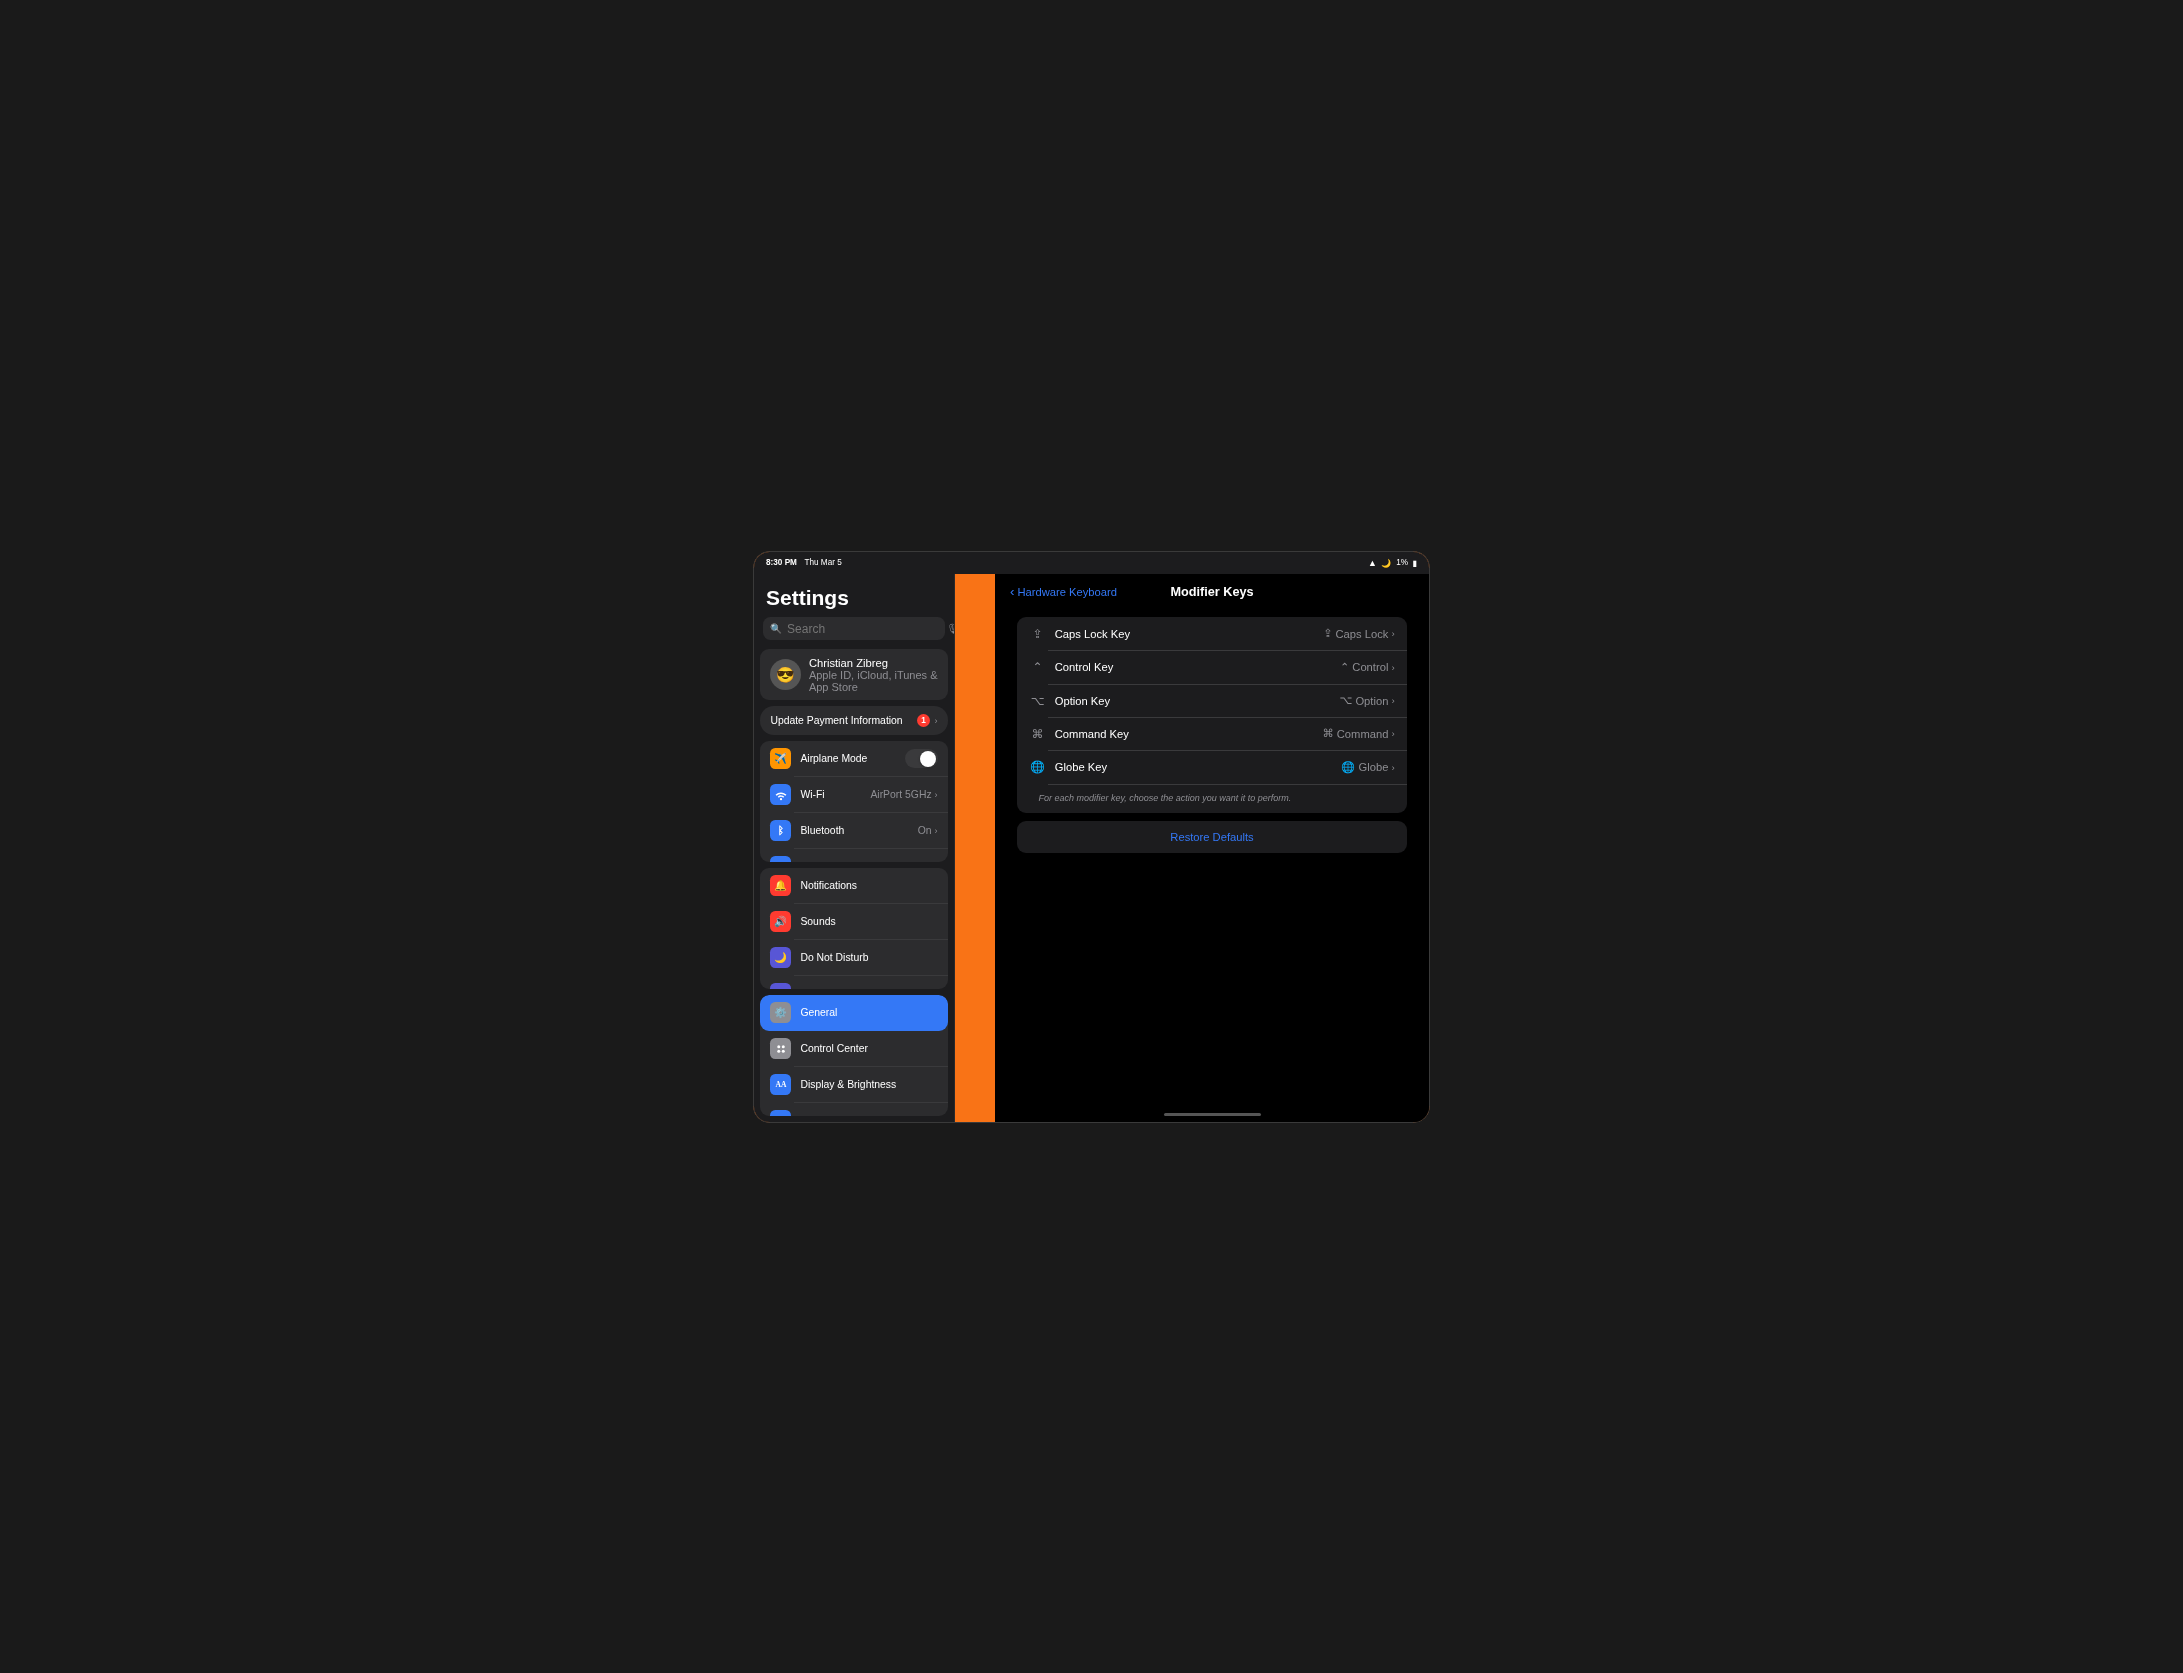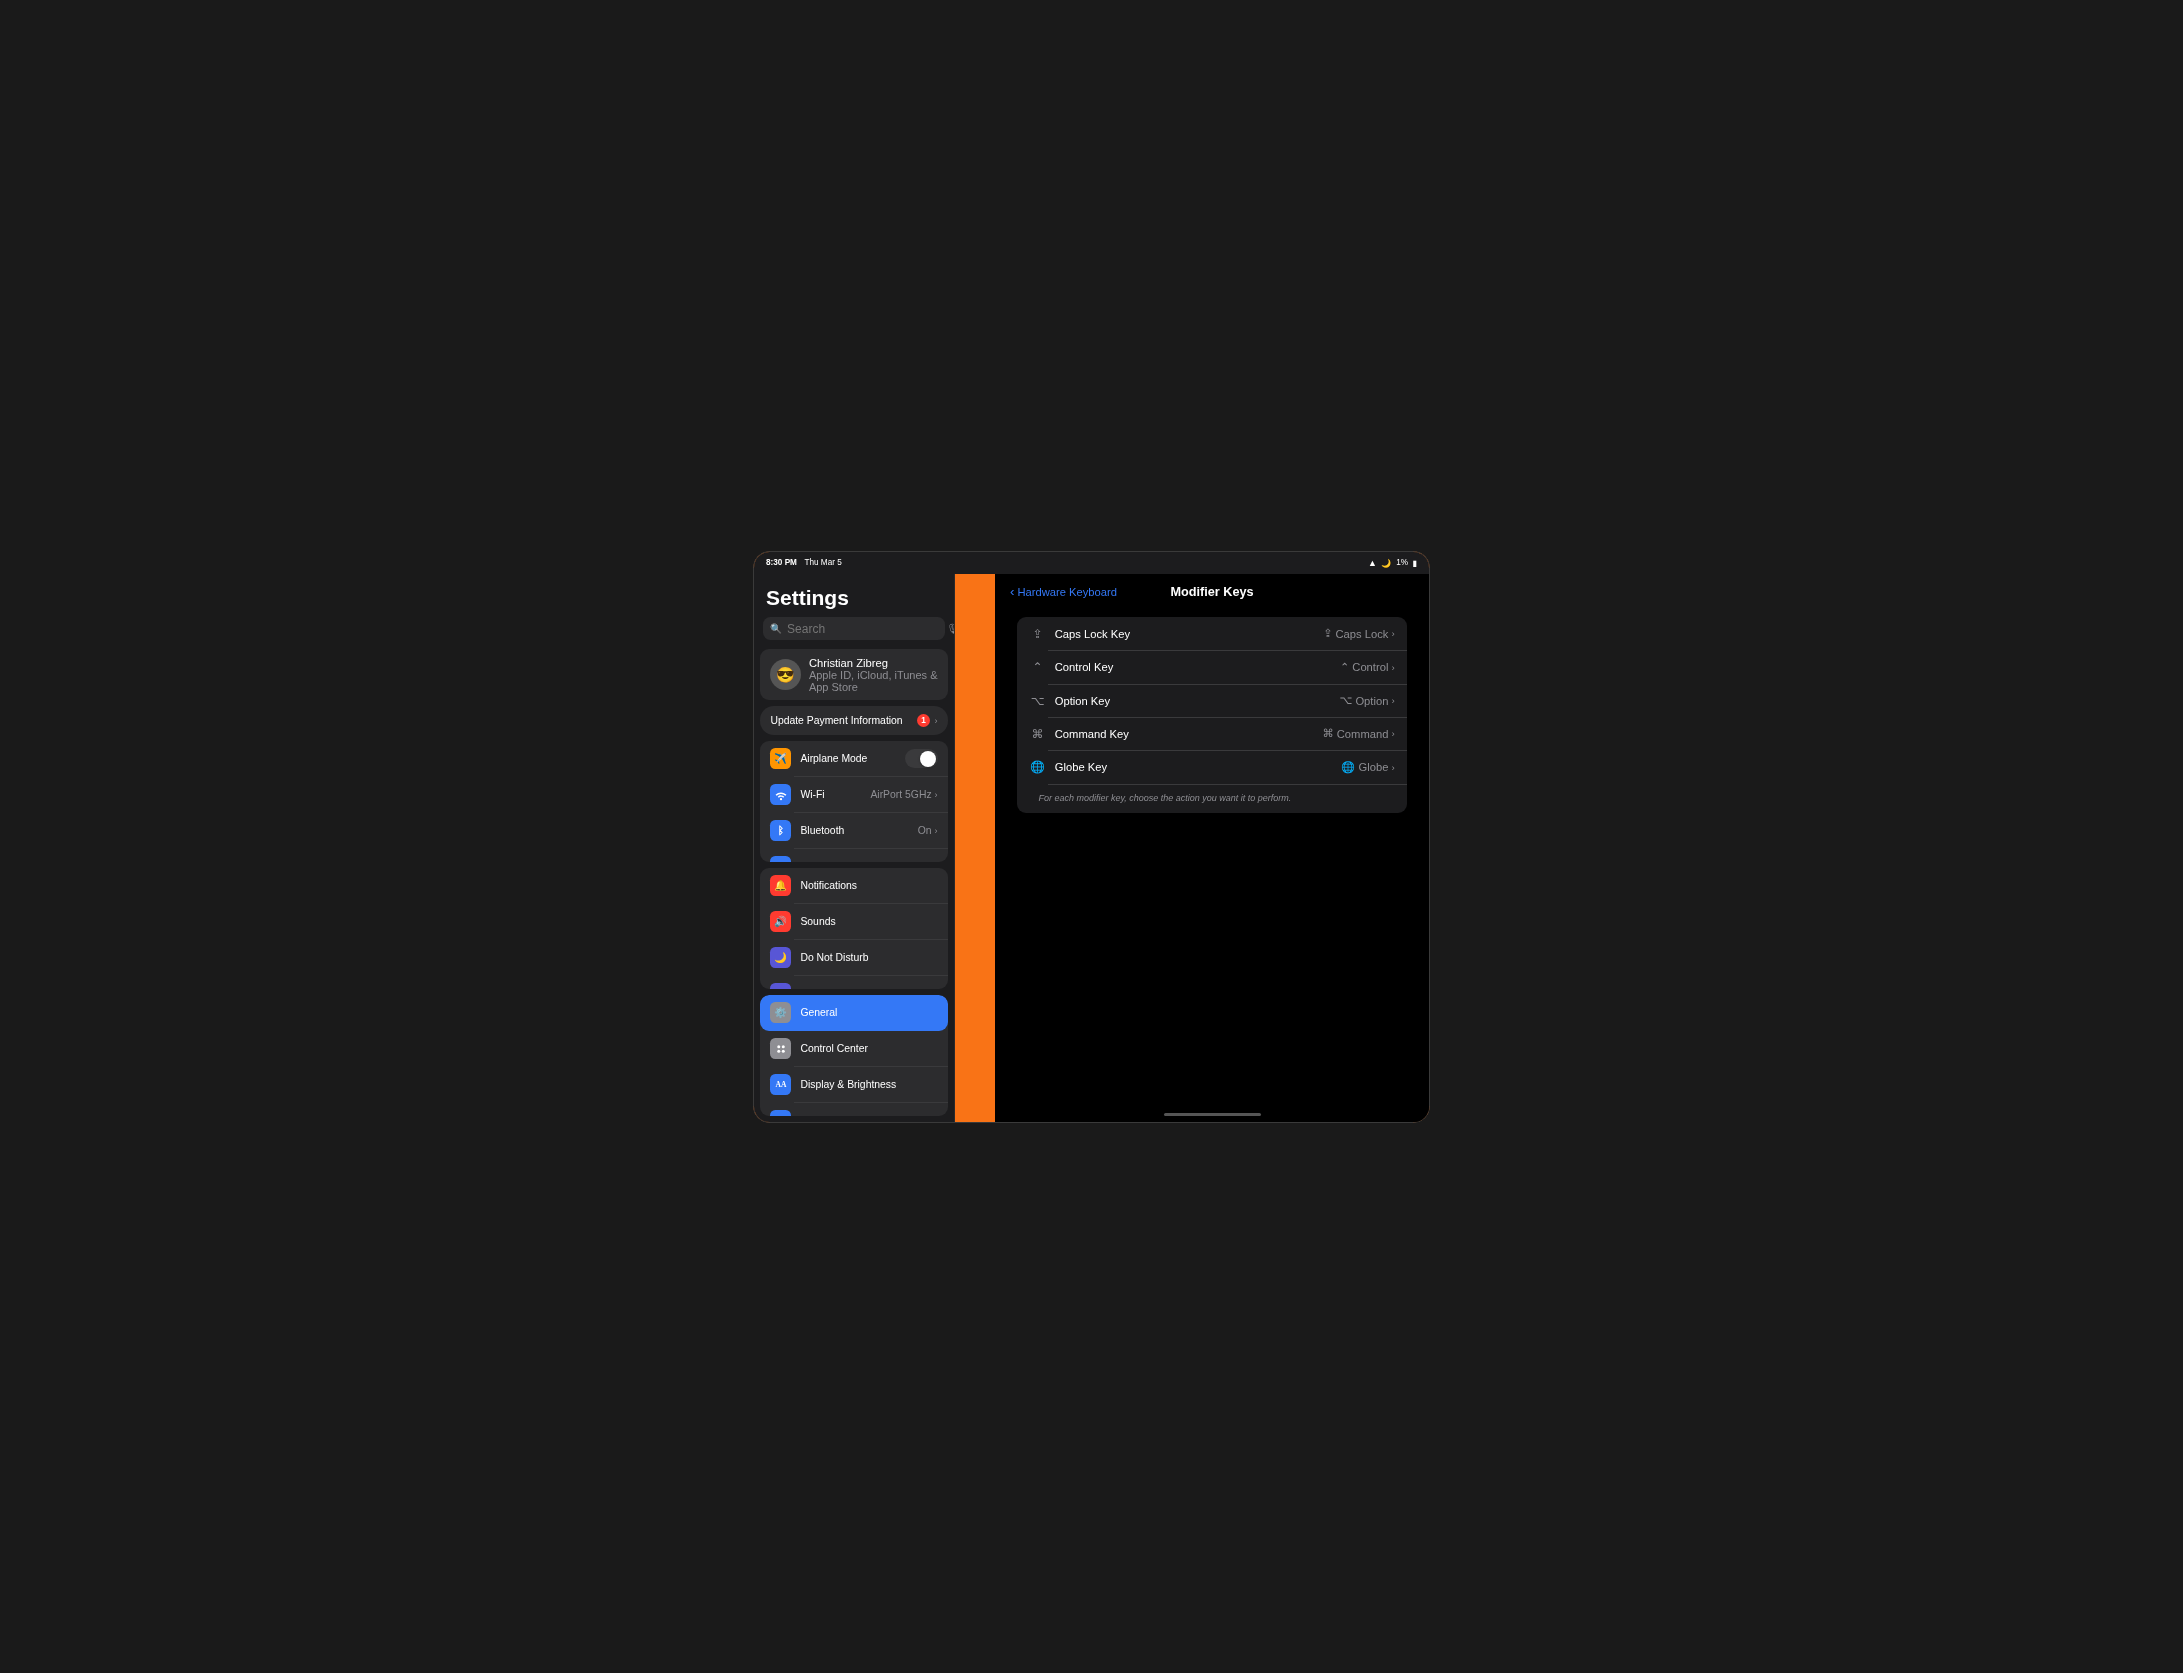--- a/index.html
+++ b/index.html
@@ -666,20 +666,25 @@
               <span class="card-item-chevron">›</span>
             </div>
           </div>
 
           <div class="card-hint">
             <span class="card-hint-text">For each modifier key, choose the action you want it to perform.</span>
           </div>
 
         </div>
 
+        <div class="restore-card">
+          <div class="restore-btn">
+            <span class="restore-label">Restore Defaults</span>
+          </div>
+        </div>
 
       </div>
 
       <div class="home-indicator">
         <div class="home-bar"></div>
       </div>
 
     </div>
 
   </div>

